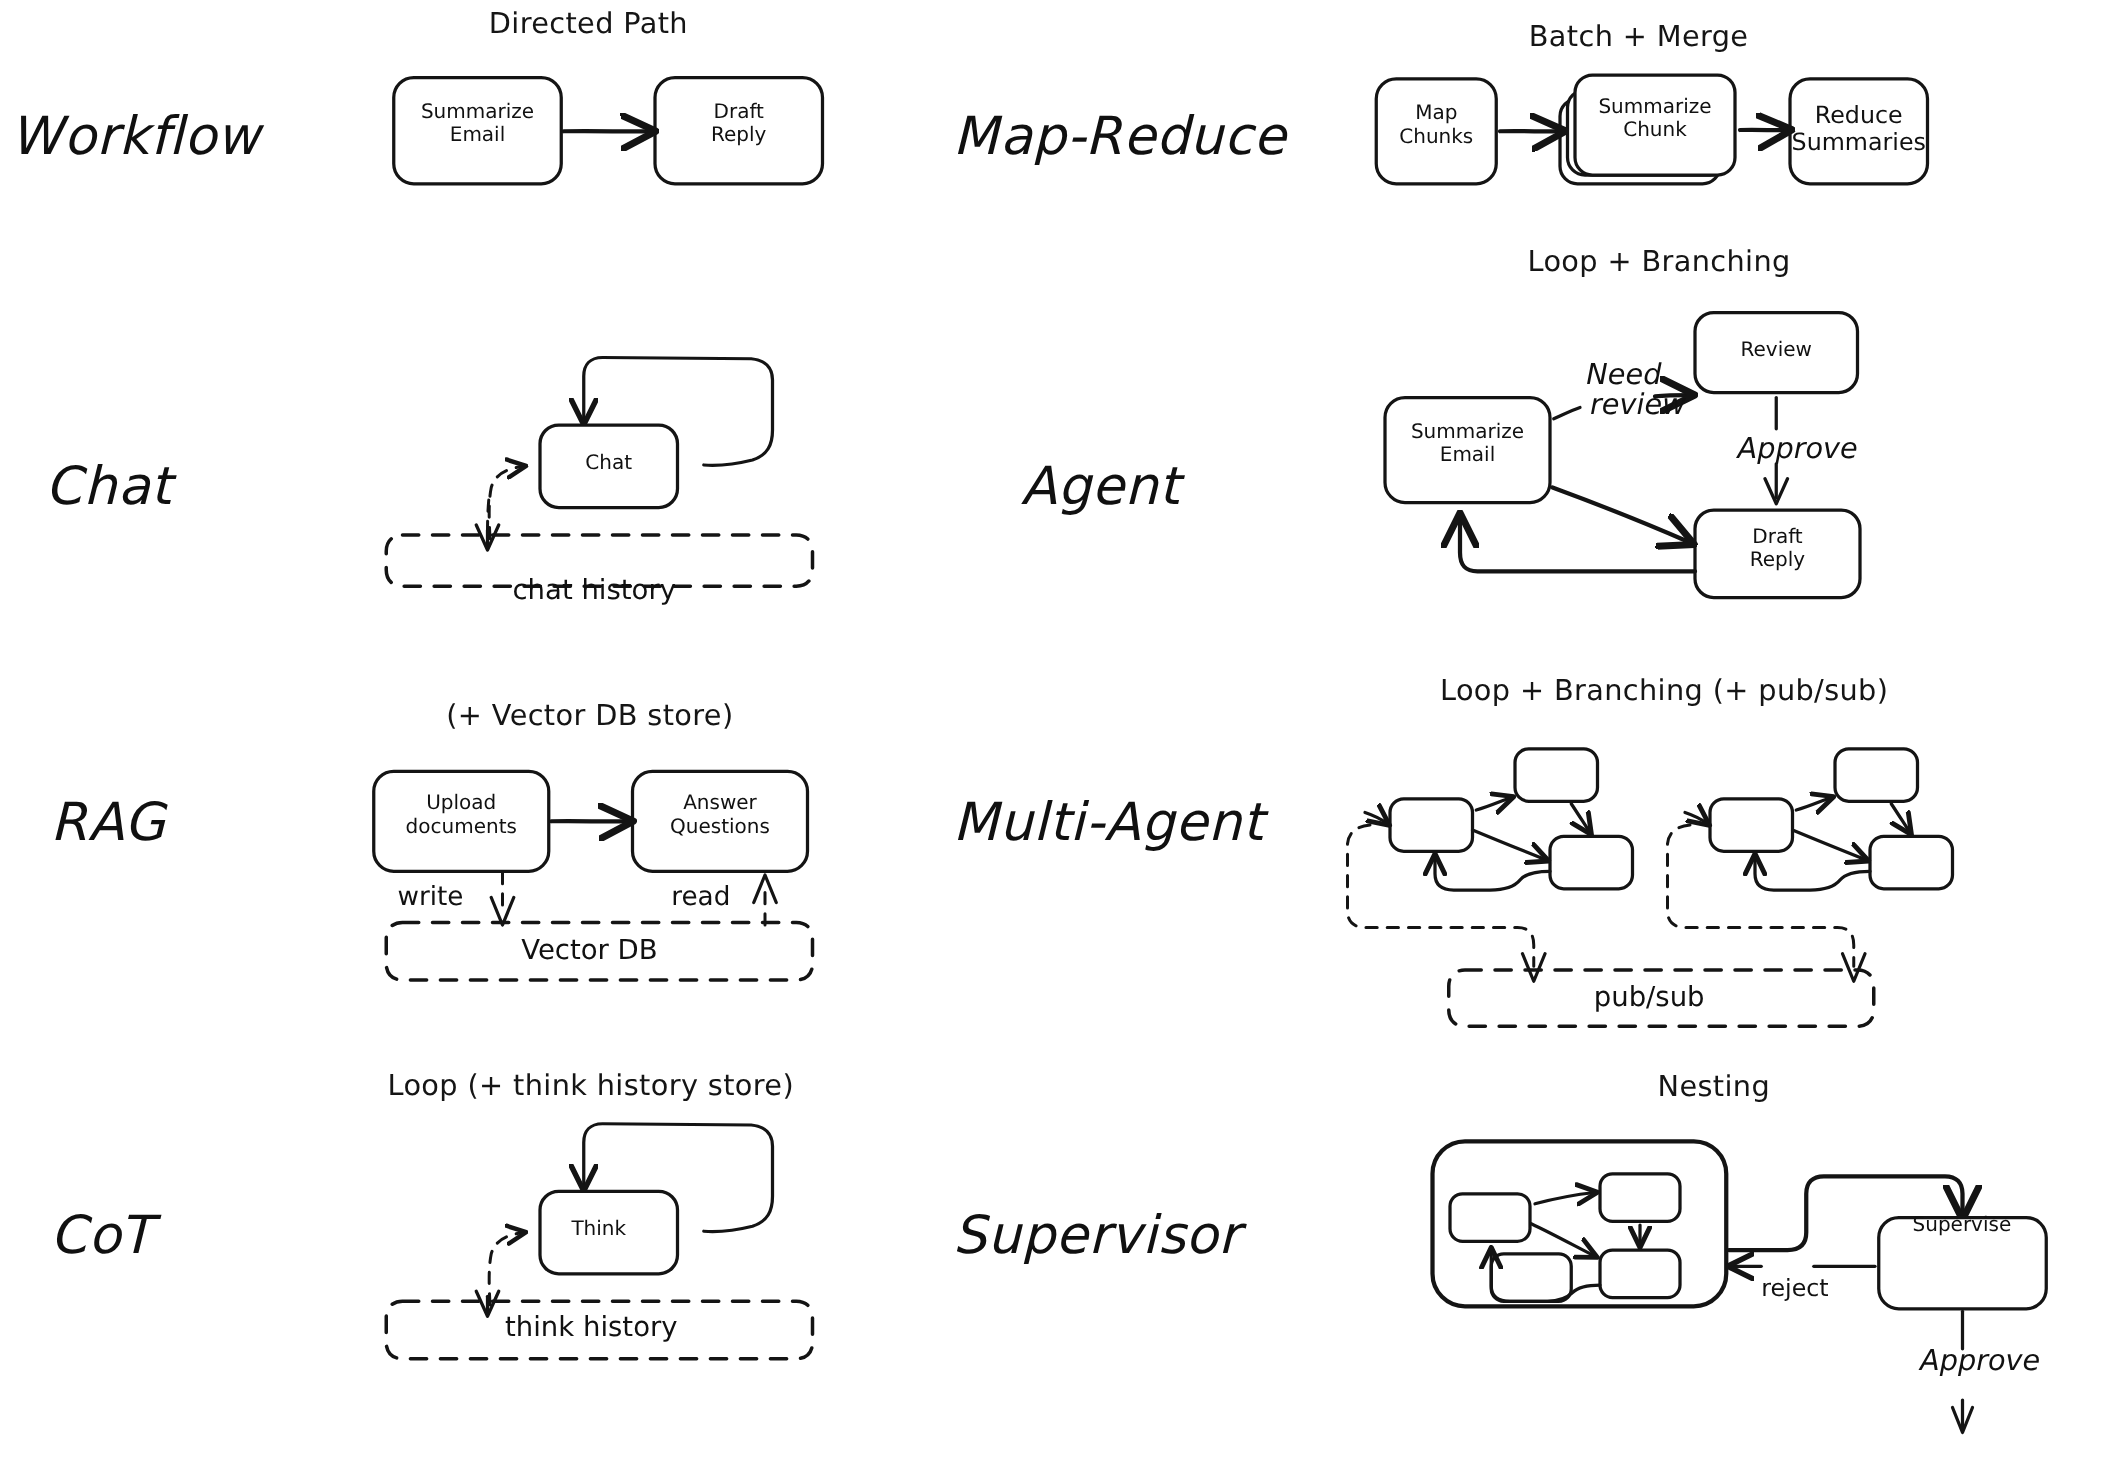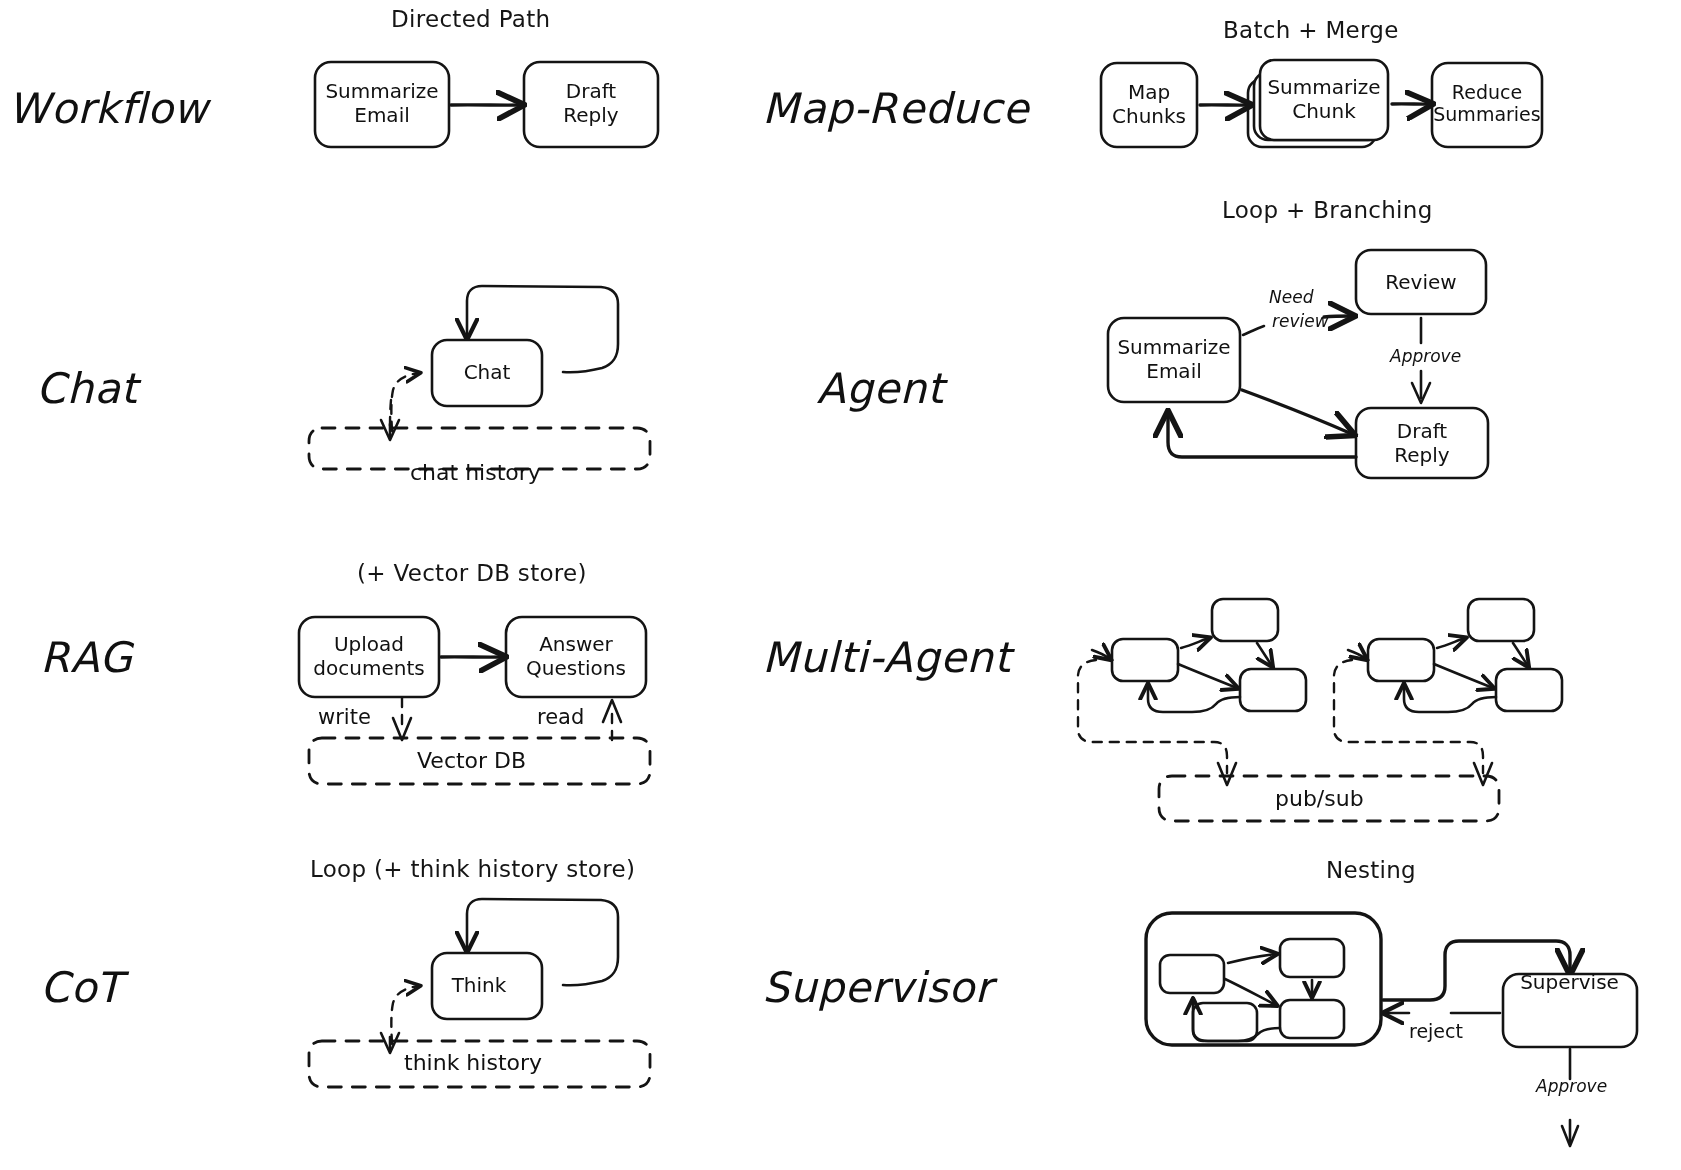--- a/index.html
+++ b/index.html
@@ -24,31 +24,31 @@
     position:absolute;
     font-family:"DejaVu Sans", sans-serif;
     font-size:23px;
     color:#151515;
     white-space:nowrap;
     letter-spacing:0.3px;
   }
   .nodelabel{
     position:absolute;
     font-family:"DejaVu Sans", sans-serif;
-    font-size:20px;
+    font-size:16px;
     color:#111;
     text-align:center;
     line-height:1.18;
     white-space:pre-line;
     pointer-events:none;
   }
   .edgelabel{
     position:absolute;
     font-family:"DejaVu Sans", sans-serif;
-    font-size:17px;
+    font-size:23px;
     font-style:italic;
     color:#111;
     white-space:nowrap;
   }
   .storelabel{
     position:absolute;
     font-family:"DejaVu Sans", sans-serif;
     font-size:22px;
     color:#111;
     white-space:nowrap;
@@ -208,20 +208,21 @@
   <div class="row-label" style="left:820px;top:364px;font-size:42px;">Agent</div>
   <div class="row-label" style="left:44px;top:633px;font-size:42px;">RAG</div>
   <div class="row-label" style="left:766px;top:633px;font-size:42px;">Multi-Agent</div>
   <div class="row-label" style="left:44px;top:963px;font-size:42px;">CoT</div>
   <div class="row-label" style="left:766px;top:963px;font-size:42px;">Supervisor</div>
 
   <div class="caption" style="left:391px;top:6px;">Directed Path</div>
   <div class="caption" style="left:1223px;top:17px;">Batch + Merge</div>
   <div class="caption" style="left:1222px;top:197px;">Loop + Branching</div>
   <div class="caption" style="left:357px;top:560px;">(+ Vector DB store)</div>
+  <div class="caption" style="left:1152px;top:540px;">Loop + Branching (+ pub/sub)</div>
   <div class="caption" style="left:310px;top:856px;">Loop (+ think history store)</div>
   <div class="caption" style="left:1286px;top:857px;margin-left:40px;">Nesting</div>
 
   <div class="nodelabel" style="left:315px;top:80px;width:134px;">Summarize
 Email</div>
   <div class="nodelabel" style="left:524px;top:80px;width:134px;">Draft
 Reply</div>
 
   <div class="nodelabel" style="left:1101px;top:81px;width:96px;">Map
 Chunks</div>

